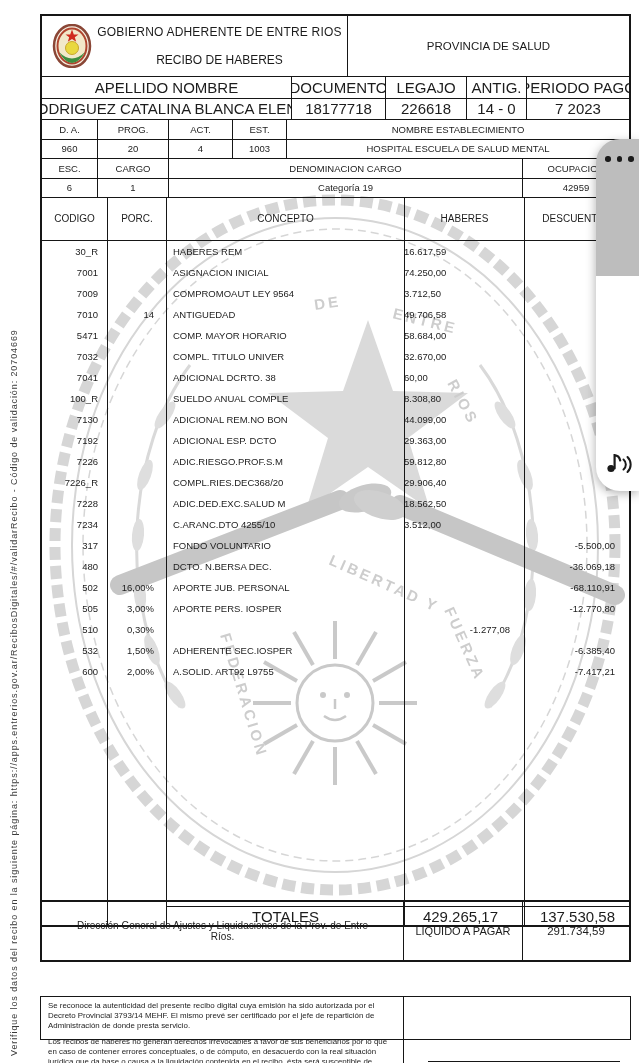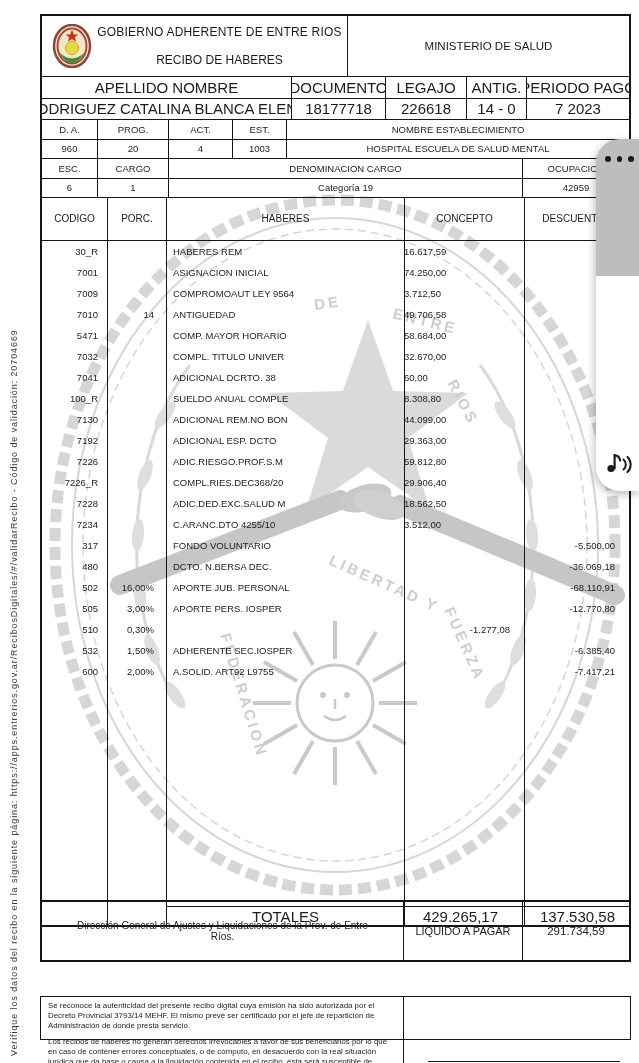--- a/index.html
+++ b/index.html
@@ -153,21 +153,21 @@
           <ellipse cx="20" cy="22" rx="14.5" ry="17.5" fill="#f2e8c9" stroke="#b0452f" stroke-width="2"></ellipse>
           <polygon fill="#cf2b1e" points="20,5.5 21.8,10.4 26.5,10.4 22.8,13.2 24.2,17.8 20,15 15.8,17.8 17.2,13.2 13.5,10.4 18.2,10.4"></polygon>
           <circle cx="20" cy="24" r="6.5" fill="#e9d83f" stroke="#c9a72c" stroke-width="1"></circle>
           <path d="M7 28 q13 13 26 0 q-6 11 -13 11 q-7 0 -13 -11 z" fill="#3e8e41"></path>
         </svg>
         <div class="org-lines">
           <div class="org-l1">GOBIERNO ADHERENTE DE ENTRE RIOS</div>
           <div class="org-l2">RECIBO DE HABERES</div>
         </div>
       </div>
-      <div class="ministry-cell">MINISTERIO DE SALUD</div>
+      <div class="ministry-cell">PROVINCIA DE SALUD</div>
     </div>
 
     <div class="grid emp-grid">
       <div class="cell first">APELLIDO NOMBRE</div>
       <div class="cell">DOCUMENTO</div>
       <div class="cell">LEGAJO</div>
       <div class="cell">ANTIG.</div>
       <div class="cell">PERIODO PAGO</div>
     </div>
     <div class="grid emp-grid">
@@ -202,22 +202,22 @@
     <div class="grid esc-grid">
       <div class="cell first">6</div>
       <div class="cell">1</div>
       <div class="cell">Categoría 19</div>
       <div class="cell">42959</div>
     </div>
 
     <div class="grid code-grid code-header">
       <div class="cell first">CODIGO</div>
       <div class="cell">PORC.</div>
+      <div class="cell">CONCEPTO</div>
       <div class="cell">HABERES</div>
-      <div class="cell">CONCEPTO</div>
       <div class="cell">DESCUENTOS</div>
     </div>
 
     <div class="tbody">
       <div class="vline vl1"></div>
       <div class="vline vl2"></div>
       <div class="vline vl3"></div>
       <div class="vline vl4"></div>
 
     <div class="brow">

